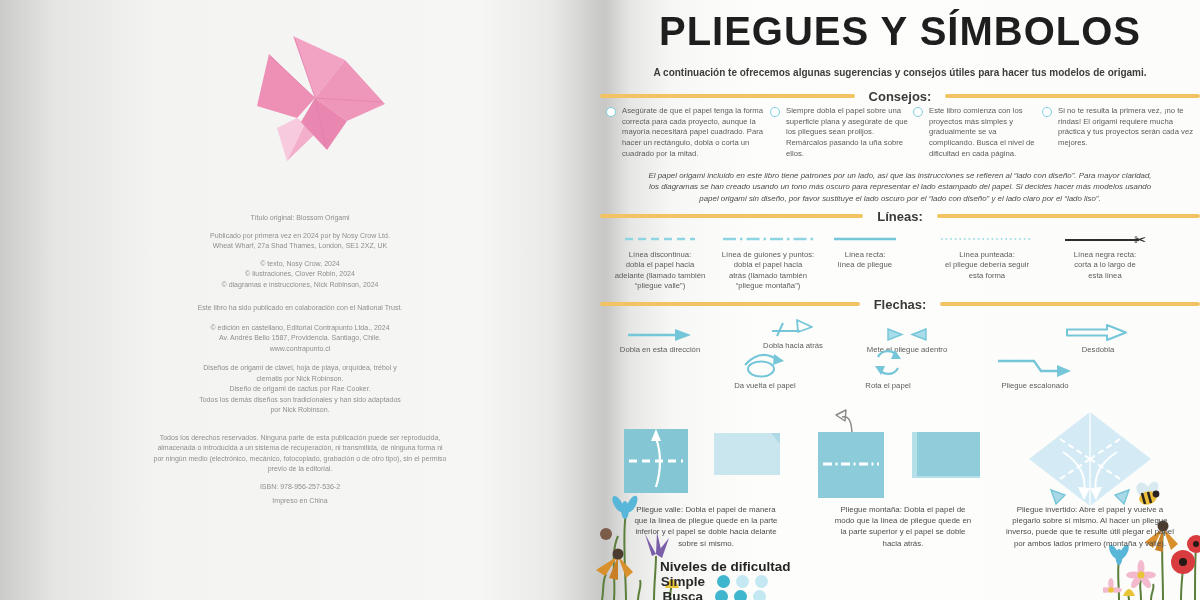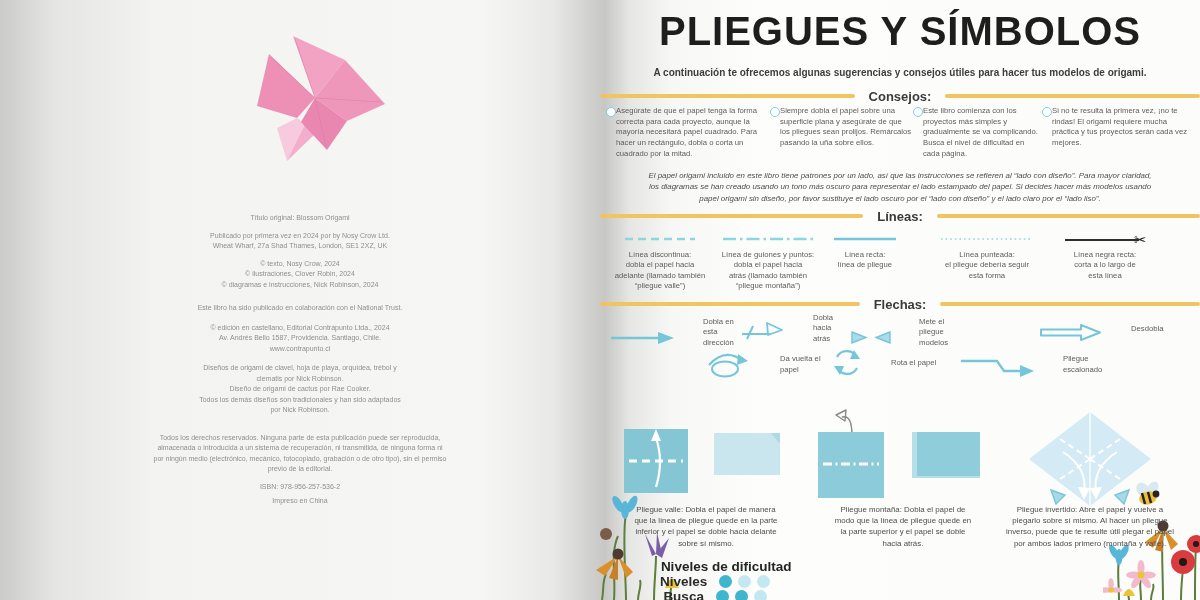--- a/index.html
+++ b/index.html
@@ -23,31 +23,31 @@
   .colophon .block:nth-child(6){margin-bottom:17px;}
   .colophon .block:nth-child(8){margin-bottom:4px;}
   
   .page-title{left:600px;top:9px;width:600px;text-align:center;
     font-size:40px;font-weight:bold;letter-spacing:1px;color:#1e1e1e;}
   .subtitle{left:610px;top:67px;width:580px;text-align:center;
     font-size:10px;font-weight:bold;color:#3d3d3d;}
   .rule{display:flex;align-items:center;gap:14px;left:600px;width:600px;height:16px;}
   .rule::before,.rule::after{content:"";flex:1;height:3.5px;background:#f2c363;border-radius:2px;}
   .rule span{font-weight:bold;font-size:13px;color:#3a3a3a;white-space:nowrap;}
-  .tip{display:flex;gap:0;top:106px;}
+  .tip{display:flex;gap:6px;top:106px;}
   .tip .bullet{width:8px;height:8px;border:1.7px solid #7fcfe0;border-radius:50%;
     flex:none;margin-top:1px;background:#fff;}
   .tip .tip-text{font-size:7.7px;line-height:1.38;color:#5c5c5c;}
   .note{left:612px;top:170px;width:576px;text-align:center;font-style:italic;
     font-size:7.9px;line-height:1.45;color:#4d4d4d;}
   .linecol{top:231px;text-align:center;}
   .linecol .sample{height:16px;display:flex;align-items:center;justify-content:center;}
   .small-label{font-size:7.7px;line-height:1.35;color:#5c5c5c;margin-top:3px;}
   .scissors{font-size:15px;color:#2e2e2e;margin-left:-7px;line-height:1;}
-  .arrowcol{display:flex;flex-direction:row;align-items:center;gap:27px;}
+  .arrowcol{display:flex;flex-direction:column;align-items:center;}
   .arrowcol .glyphbox{height:28px;display:flex;align-items:flex-end;justify-content:center;}
   .caption{top:504px;text-align:center;font-size:7.9px;line-height:1.42;color:#4d4d4d;z-index:3;}
   .difficulty{left:660px;top:559px;display:flex;align-items:center;z-index:3;flex-direction:column;}
   .difficulty .dlabel{font-size:13.5px;font-weight:bold;color:#242424;margin-right:22px;}
   .difficulty .lname{font-size:13.5px;font-weight:bold;color:#2a2a2a;margin-right:12px;}
   .difficulty .dots{display:flex;margin-right:38px;}
   .difficulty .group:last-child .dots{margin-right:0;}
   .difficulty .group{display:flex;align-items:center;}
   .dot{width:13px;height:13px;border-radius:50%;display:inline-block;margin-right:6px;}
   .dot.on{background:#3fb5ce;}
@@ -209,21 +209,21 @@
     </div>
     <div class="small-label">Dobla hacia atrás</div>
   </div>
   <div class="abs arrowcol" style="left:850px;top:314px;width:114px;">
     <div class="glyphbox">
       <svg width="42" height="15">
         <path d="M2,2 L16,7.5 L2,13 Z" fill="#a8dcea" stroke="#74c6d8" stroke-width="1.4"></path>
         <path d="M40,2 L26,7.5 L40,13 Z" fill="#a8dcea" stroke="#74c6d8" stroke-width="1.4"></path>
       </svg>
     </div>
-    <div class="small-label">Mete el pliegue modelos</div>
+    <div class="small-label">Mete el pliegue adentro</div>
   </div>
   <div class="abs arrowcol" style="left:1040px;top:314px;width:116px;">
     <div class="glyphbox">
       <svg width="64" height="19">
           <path d="M1,6.5 L41,6.5 L41,2 L60,9.5 L41,17 L41,12.5 L1,12.5 Z" fill="none" stroke="#74c6d8" stroke-width="2" stroke-linejoin="round"></path>
         </svg>
     </div>
     <div class="small-label">Desdobla</div>
   </div>
 
@@ -308,21 +308,21 @@
 la parte superior y el papel se doble
 hacia atrás.</div>
   <div class="abs caption pre" style="left:988px;width:204px;">Pliegue invertido: Abre el papel y vuelve a
 plegarlo sobre sí mismo. Al hacer un pliegue
 inverso, puede que te resulte útil plegar el papel
 por ambos lados primero (montaña y valle).</div>
 
   <div class="abs difficulty">
     <span class="dlabel">Niveles de dificultad</span>
     <span class="group">
-      <span class="lname">Niveles</span>
+      <span class="lname">Simple</span>
       <span class="dots">
           <span class="dot on"></span>
           <span class="dot off"></span>
           <span class="dot off"></span>
         </span>
     </span>
     <span class="group">
       <span class="lname">Busca</span>
       <span class="dots">
           <span class="dot on"></span>

